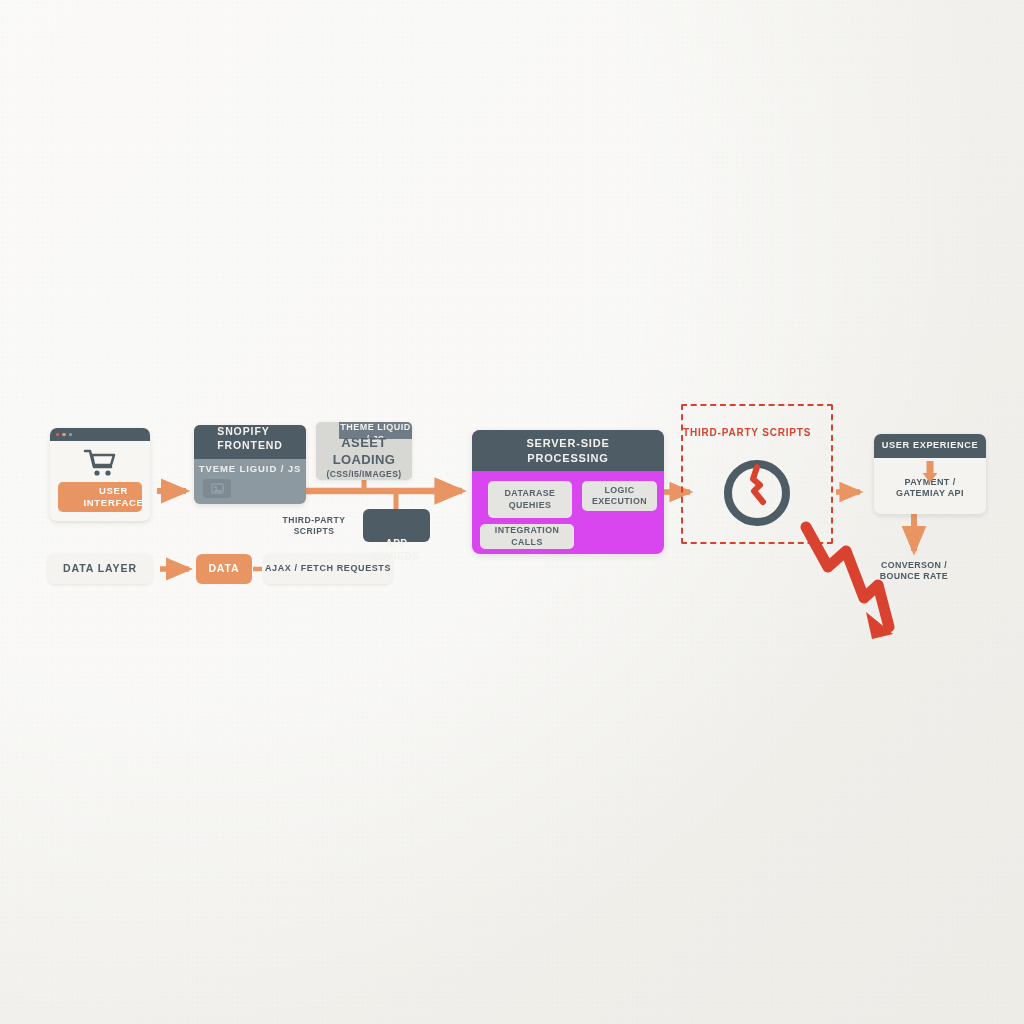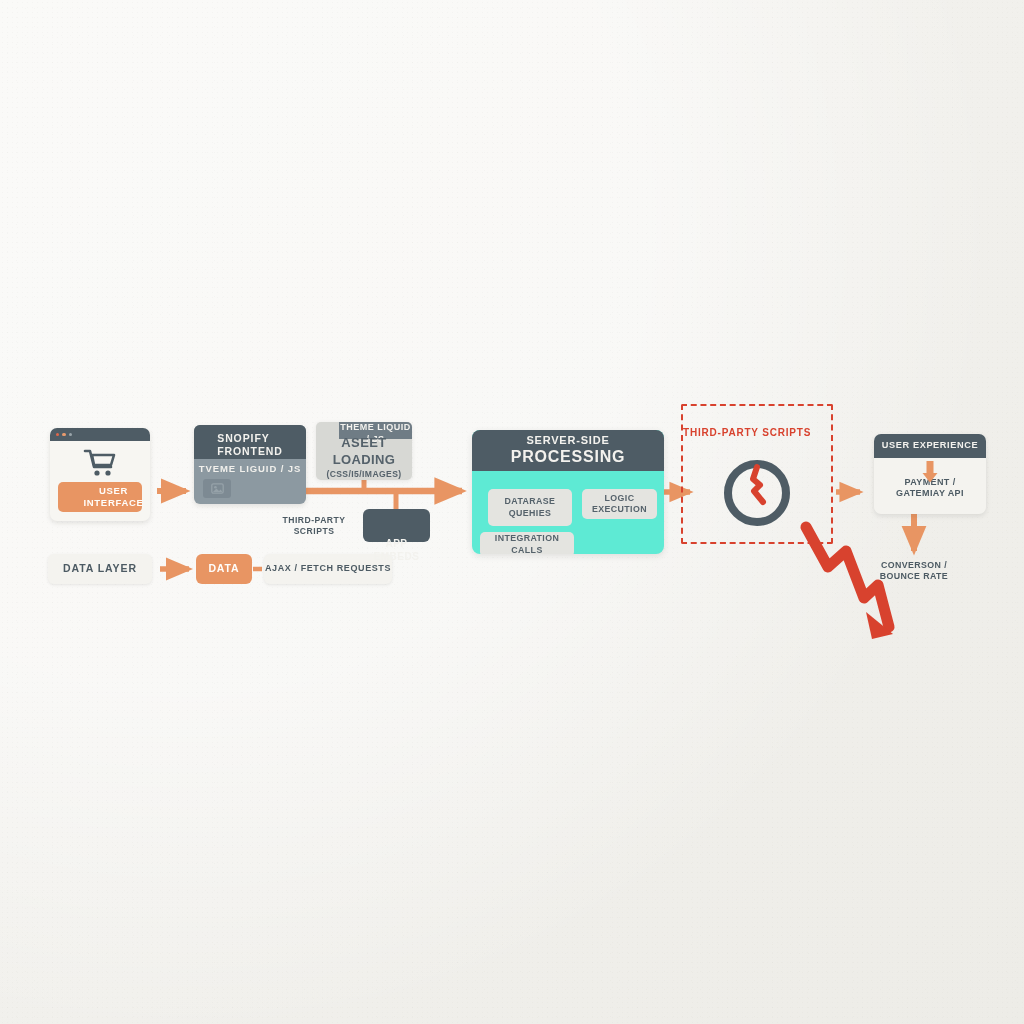--- a/index.html
+++ b/index.html
@@ -79,21 +79,21 @@
   #ajax-box .lbl{font-size:9px;letter-spacing:.6px;}
 
   
   #frontend{
     left:194px;top:425px;width:112px;height:79px;
     background:#8c99a1;border-radius:6px;overflow:hidden;
     box-shadow:0 2px 5px rgba(60,60,55,.13);
   }
   #frontend .head{
     background:#4e5c65;height:34px;
-    display:flex;align-items:flex-end;justify-content:center;
+    display:flex;align-items:flex-start;justify-content:center;
     padding:0 6px;
   }
   #frontend .sub{
     height:20px;display:flex;align-items:center;justify-content:center;
     background:#8c99a1;
   }
   #frontend .sub .lbl{color:#f1f0ec;font-size:9.5px;}
   #fe-thumb{
     position:absolute;left:9px;bottom:6px;width:28px;height:19px;
     background:#7d8a93;border-radius:3px;
@@ -127,29 +127,29 @@
   #app-embeds{
     left:363px;top:509px;width:67px;height:33px;
     background:#4e5c65;border-radius:6px;
     display:flex;align-items:center;justify-content:center;
   }
   #app-embeds .lbl{color:#f3f2ee;font-size:10px;letter-spacing:.5px;margin-top:48px;}
 
   
   #server{
     left:472px;top:430px;width:192px;height:124px;
-    background:#5eead4;border-radius:8px;overflow:hidden;
+    background:#d946ef;border-radius:8px;overflow:hidden;
     box-shadow:0 2px 6px rgba(60,60,55,.12);
   }
   #server .head{
     background:#4e5c65;height:41px;
     display:flex;align-items:center;justify-content:center;
   }
   #server .head .lbl{font-size:11px;letter-spacing:.8px;color:#f3f2ee;}
-  #server .inner{position:relative;height:83px;margin-top:8px;}
+  #server .inner{position:relative;height:83px;}
   .srv-chip{
     position:absolute;background:#e4e4e0;border-radius:5px;
     display:flex;align-items:center;justify-content:center;
   }
   #chip-db{left:16px;top:10px;width:84px;height:37px;}
   #chip-logic{left:110px;top:10px;width:75px;height:30px;}
   #chip-int{left:8px;top:53px;width:94px;height:25px;}
   .srv-chip .lbl{font-size:8.8px;letter-spacing:.4px;color:#55626b;}
 
   
@@ -297,21 +297,21 @@
 </div>
 
 <div class="node" id="app-embeds">
   <span class="lbl">APP EMBEDS</span>
 </div>
 
 <div class="node" id="server">
   <div class="head">
     <div>
       <div class="lbl lbl-white" style="font-size:11px">SERVER-SIDE</div>
-      <div class="lbl lbl-white" style="font-size:16px">PROCESSING</div>
+      <div class="lbl lbl-white" style="font-size:11px">PROCESSING</div>
     </div>
   </div>
   <div class="inner">
     <div class="srv-chip" id="chip-db">
       <div>
         <div class="lbl">DATARASE</div>
         <div class="lbl">QUEHIES</div>
       </div>
     </div>
     <div class="srv-chip" id="chip-logic">

